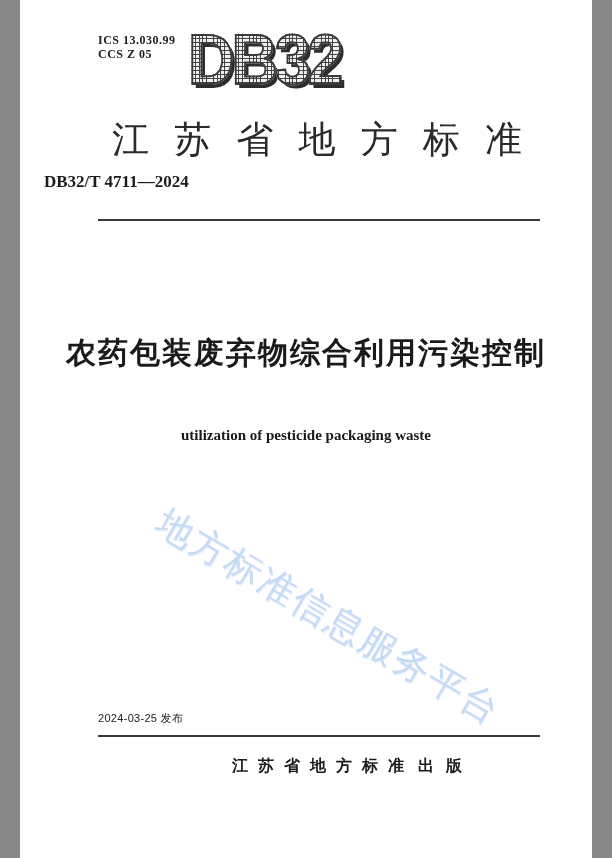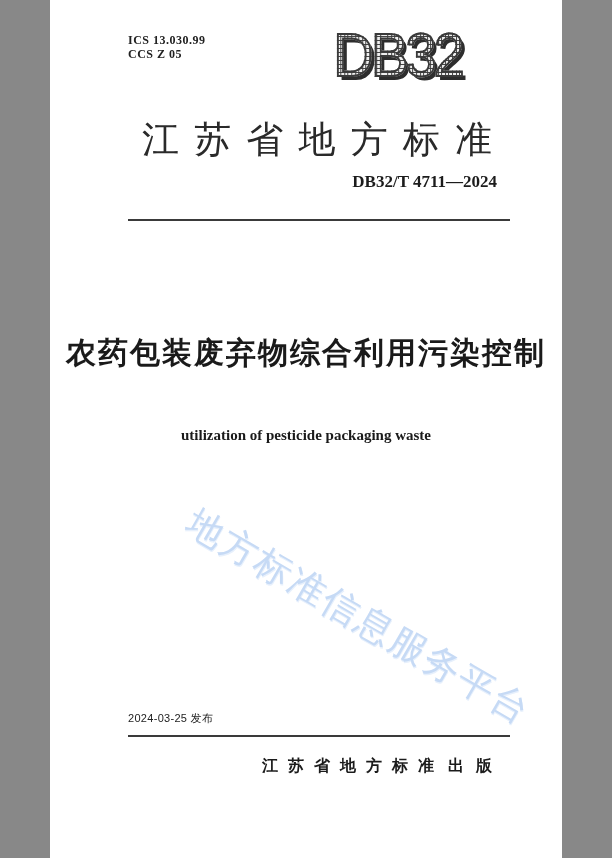--- a/index.html
+++ b/index.html
@@ -1,37 +1,37 @@
 <!DOCTYPE html>
 <html><head>
 <meta charset="utf-8">
 <style>
   html,body{margin:0;padding:0;background:#888;}
   .page{
     position:relative;
-    width:512px;height:858px;
+    width:572px;height:858px;
     margin:0 auto;
     background:#ffffff;
     overflow:hidden;
     font-family:"Liberation Sans","DejaVu Sans",sans-serif;
     color:#1f1f1f;
   }
   
   .ics-block{
     position:absolute;left:78px;top:33px;
     font-family:"Liberation Serif","DejaVu Serif",serif;
     font-weight:bold;font-size:12px;line-height:14px;
     letter-spacing:.5px;color:#222;
   }
   
   .logo-wrap{
     position:absolute;top:24px;left:0;right:100px;
-    text-align:right;
+    text-align:center;
     font-family:"Liberation Sans","DejaVu Sans",sans-serif;
-    font-weight:normal;font-size:62px;line-height:1;
+    font-weight:bold;font-size:71px;line-height:1;
   }
   .logo-stack{
     position:relative;display:inline-block;
     transform:scaleX(.9);transform-origin:100% 50%;
     letter-spacing:-3px;
   }
   .logo-shadow{position:absolute;left:4px;top:4px;color:#2d2d2d;}
   .logo-face{
     position:relative;
     color:transparent;
@@ -49,21 +49,21 @@
   
   .category-row{
     position:absolute;top:116px;left:92px;right:70px;
     font-family:"Liberation Serif","DejaVu Serif",serif;
     font-size:37px;line-height:48px;color:#2a2a2a;
     text-align:justify;text-align-last:justify;
     font-weight:500;
   }
   .std-number{
     position:absolute;top:172px;left:0;right:65px;
-    text-align:right;
+    text-align:left;
     font-family:"Liberation Serif","DejaVu Serif",serif;
     font-weight:bold;font-size:17px;color:#1c1c1c;margin-left:24px;
   }
   .rule-top{
     position:absolute;top:219px;left:78px;right:52px;height:2px;
     background:#3a3a3a;
   }
   
   .title-zh{
     position:absolute;top:332px;left:0;right:0;

